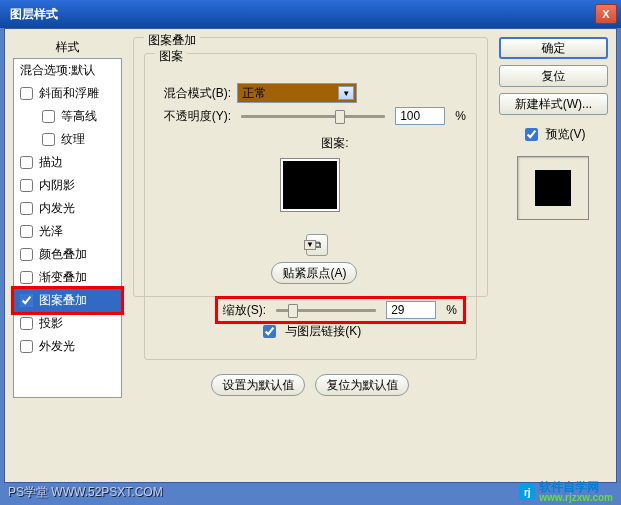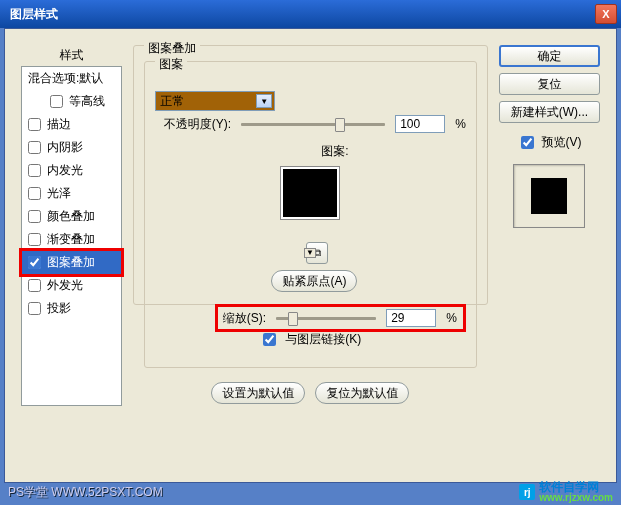--- a/index.html
+++ b/index.html
@@ -1,20 +1,20 @@
 <!DOCTYPE html>
 <html><head>
 <meta charset="utf-8">
 <style>
   * { box-sizing: border-box; font-family: "Microsoft YaHei", SimSun, Arial, sans-serif; font-size: 12px; }
   body { margin: 0; background: #5680c7; width: 621px; height: 505px; position: relative; }
   .titlebar { height: 28px; background: linear-gradient(#2b6cd8, #0d47a1); display: flex; align-items: center; padding: 0 4px 0 10px; color: #fff; font-weight: bold; }
   .titlebar .spacer { flex: 1; }
   .close-btn { width: 22px; height: 20px; background: linear-gradient(#f3765b,#d34e33); border: 1px solid #9e3320; border-radius: 2px; display: flex; align-items: center; justify-content: center; color: #fff; font-weight: bold; cursor: pointer; font-size: 11px; }
-  .dialog-body { position: absolute; top: 28px; left: 4px; right: 4px; bottom: 22px; background: #ece9d8; border: 1px solid #3b5998; padding: 16px; display: flex; gap: 11px; }
+  .dialog-body { position: absolute; top: 28px; left: 4px; right: 4px; bottom: 22px; background: #ece9d8; border: 1px solid #3b5998; padding: 8px; display: flex; gap: 11px; }
   .left-col { width: 110px; }
   .left-col .col-title { text-align: center; padding: 2px 0; }
   .style-list { border: 1px solid #919b9c; background: #fff; height: 340px; }
   .style-list .item { display: flex; align-items: center; height: 23px; padding: 0 4px 0 6px; border-bottom: 1px solid transparent; cursor: default; }
   .style-list .item.indent { padding-left: 28px; }
   .style-list .item input[type=checkbox] { margin: 0 6px 0 0; width: 13px; height: 13px; }
   .style-list .item.selected { background: #316ac5; color: #fff; }
   .hl-box { border: 3px solid #e00; margin: -3px; position: relative; }
 
   .center-col { flex: 1; position: relative; }
@@ -63,23 +63,31 @@
 
 <div class="dialog-body">
 
   <div class="left-col">
     <div class="col-title">样式</div>
     <div class="style-list">
       <div class="item">
         <span>混合选项:默认</span>
       </div>
       <div id="style-items">
+          <div class="item">
+            <input type="checkbox" style="">
+            <span>斜面和浮雕</span>
+          </div>
           <div class="item indent">
             <input type="checkbox" style="">
             <span>等高线</span>
+          </div>
+          <div class="item indent">
+            <input type="checkbox" style="">
+            <span>纹理</span>
           </div>
           <div class="item">
             <input type="checkbox" style="">
             <span>描边</span>
           </div>
           <div class="item">
             <input type="checkbox" style="">
             <span>内阴影</span>
           </div>
           <div class="item">
@@ -99,37 +107,38 @@
             <span>渐变叠加</span>
           </div>
           <div class="hl-box">
             <div class="item selected">
               <input type="checkbox" checked="" style="">
               <span>图案叠加</span>
             </div>
           </div>
           <div class="item">
             <input type="checkbox" style="">
+            <span>投影</span>
+          </div>
+          <div class="item">
+            <input type="checkbox" style="">
             <span>外发光</span>
-          </div>
-          <div class="item">
-            <input type="checkbox" style="">
-            <span>投影</span>
           </div>
         </div>
     </div>
   </div>
 
   <div class="center-col">
     <div class="fieldset" style="height:260px;">
       <span class="legend">图案叠加</span>
       <div class="inner-fieldset">
         <span class="legend" style="top:-14px">图案</span>
 
         <div class="row">
+          <span class="lbl">混合模式(B):</span>
           <div class="combo">
             <span>正常</span>
             <span class="arrow">▼</span>
           </div>
         </div>
 
         <div class="row">
           <span class="lbl">不透明度(Y):</span>
           <div class="slider-track" style="width:100px;">
             <div class="thumb" style="left:94px;"></div>

